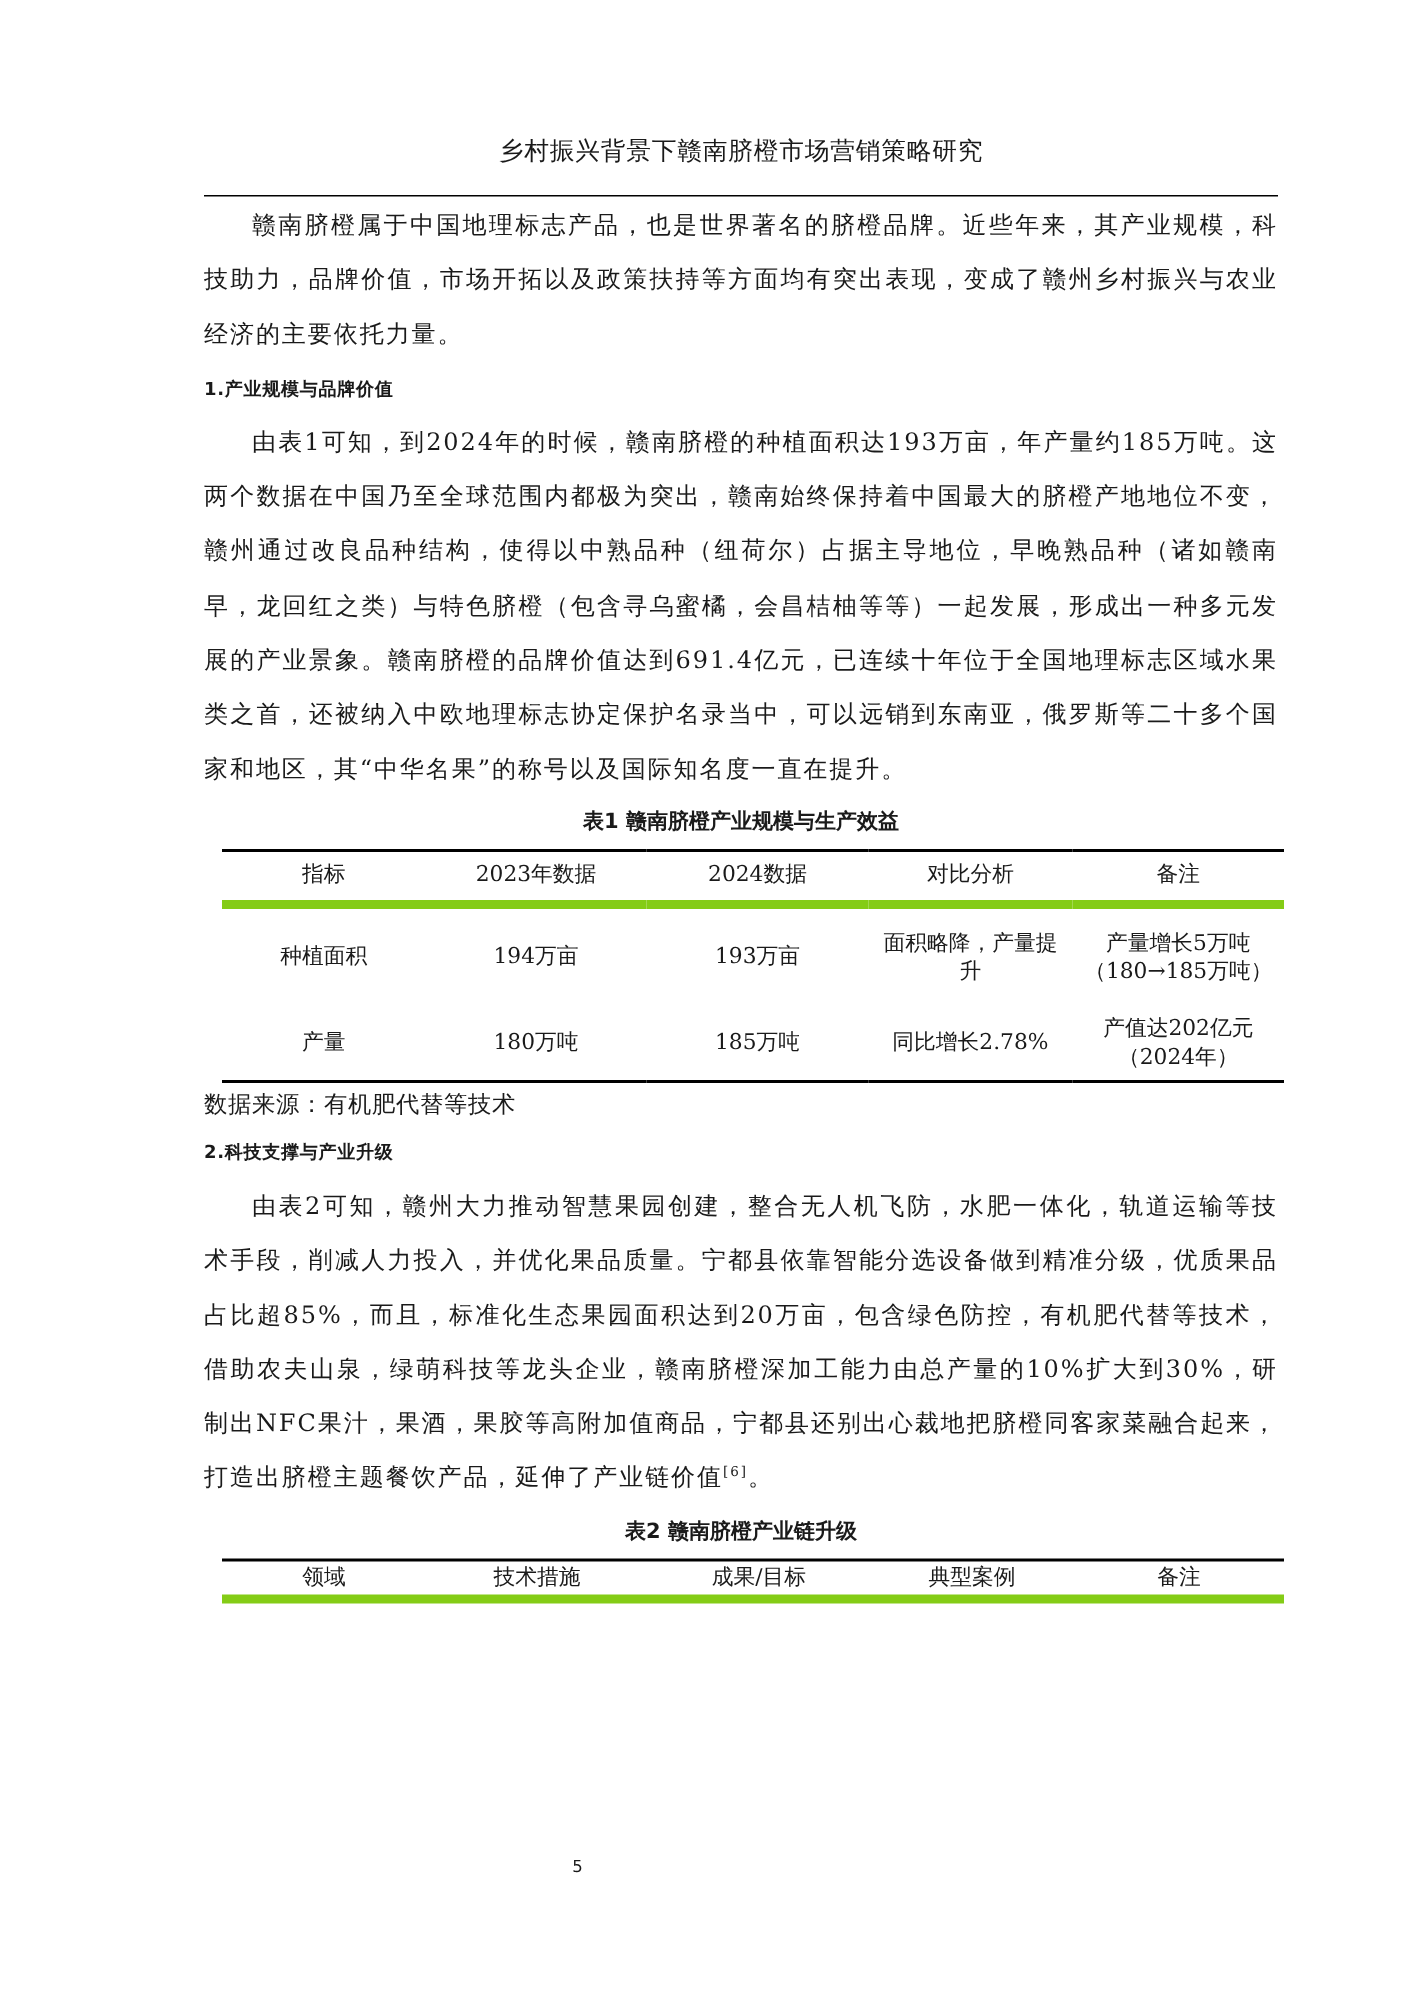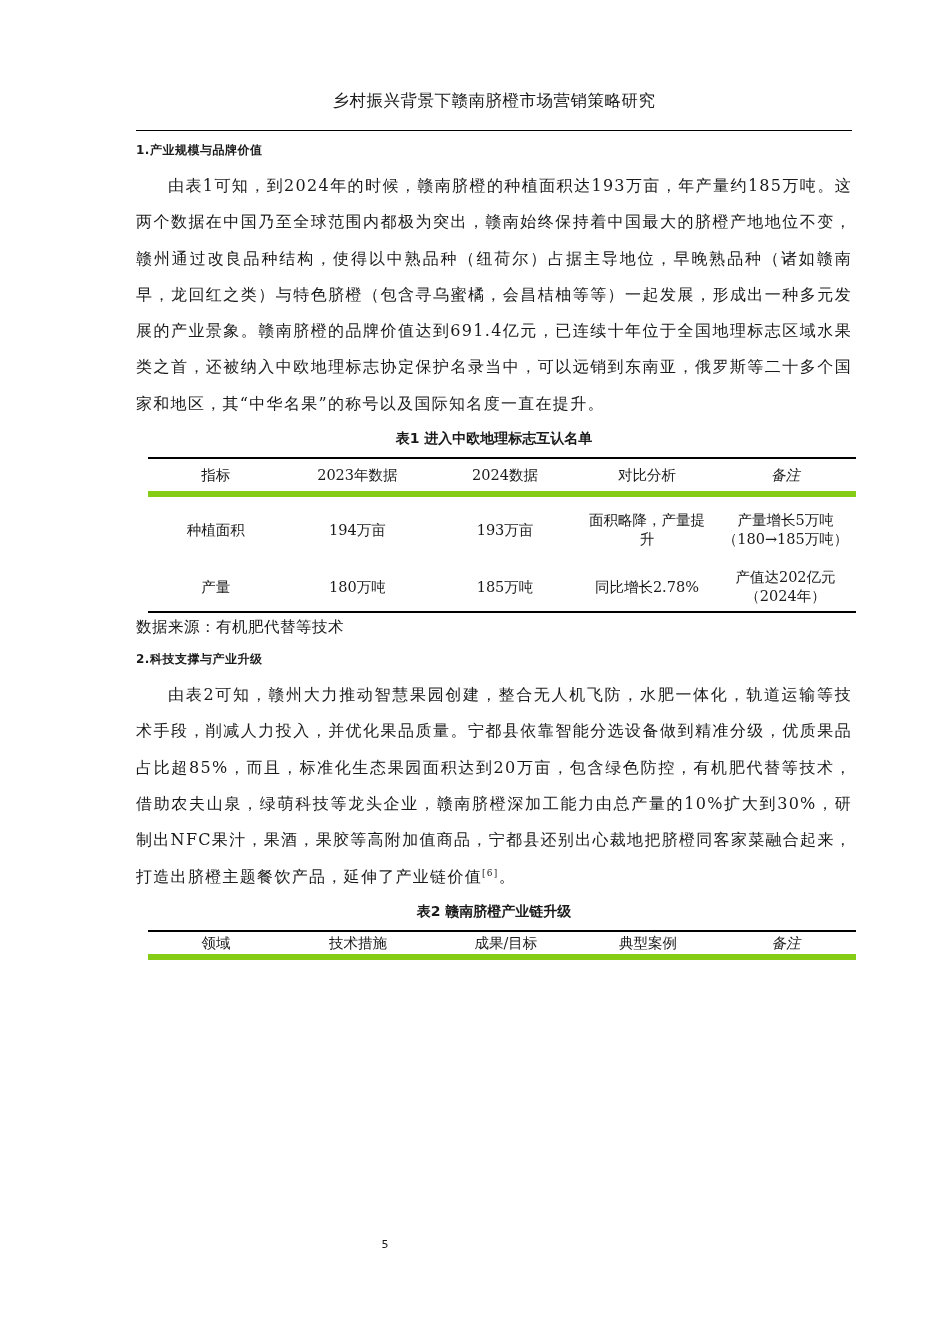--- a/index.html
+++ b/index.html
@@ -22,35 +22,36 @@
   .t1 tbody tr.r1 td { height: 58px; }
   .t1 tbody tr.r2 td { height: 40px; }
   .t1 tbody tr.r3 td { height: 42px; }
   .source { font-size: 15.5px; line-height: 28px; margin: 0; letter-spacing: 0.5px; }
   .cite { font-size: 9px; vertical-align: super; line-height: 0; }
   .t2 { margin-top: 0; }
   .t2 thead { border-top: 2.5px solid #000; }
   .t2 thead th { height: 20px; line-height: 20px; font-size: 14.5px; margin-top: 44px; }
   .page-number { position: absolute; top: 1238px; left: 0; width: 770px; text-align: center;
                  font-family: "DejaVu Sans", "Liberation Sans", sans-serif; font-size: 11px; }
-  .col1 { width: 136px; } .col2 { width: 148px; } .col3 { width: 148px; } .col4 { width: 136px; } .col5 { width: 140px; font-style: italic; }
+  .col1 { width: 136px; } .col2 { width: 148px; } .col3 { width: 148px; } .col4 { width: 136px; } .col5 { width: 140px; }
 </style>
 </head>
 <body>
 
 <div class="page-header">
   <span>乡村振兴背景下赣南脐橙市场营销策略研究</span>
 </div>
 
 <div class="content">
+  <p class="para">赣南脐橙属于中国地理标志产品，也是世界著名的脐橙品牌。近些年来，其产业规模，科技助力，品牌价值，市场开拓以及政策扶持等方面均有突出表现，变成了赣州乡村振兴与农业经济的主要依托力量。</p>
 
   <p class="section-heading">1.产业规模与品牌价值</p>
   <p class="para">由表1可知，到2024年的时候，赣南脐橙的种植面积达193万亩，年产量约185万吨。这两个数据在中国乃至全球范围内都极为突出，赣南始终保持着中国最大的脐橙产地地位不变，赣州通过改良品种结构，使得以中熟品种（纽荷尔）占据主导地位，早晚熟品种（诸如赣南早，龙回红之类）与特色脐橙（包含寻乌蜜橘，会昌桔柚等等）一起发展，形成出一种多元发展的产业景象。赣南脐橙的品牌价值达到691.4亿元，已连续十年位于全国地理标志区域水果类之首，还被纳入中欧地理标志协定保护名录当中，可以远销到东南亚，俄罗斯等二十多个国家和地区，其“中华名果”的称号以及国际知名度一直在提升。</p>
 
-  <div class="table-caption">表1 进入中欧地理标志互认名单</div>
+  <div class="table-caption">表1 赣南脐橙产业规模与生产效益</div>
   <table class="t1">
     <thead>
       <tr>
         <th class="col1">指标</th>
         <th class="col2">2023年数据</th>
         <th class="col3">2024数据</th>
         <th class="col4">对比分析</th>
         <th class="col5">备注</th>
       </tr>
     </thead>

